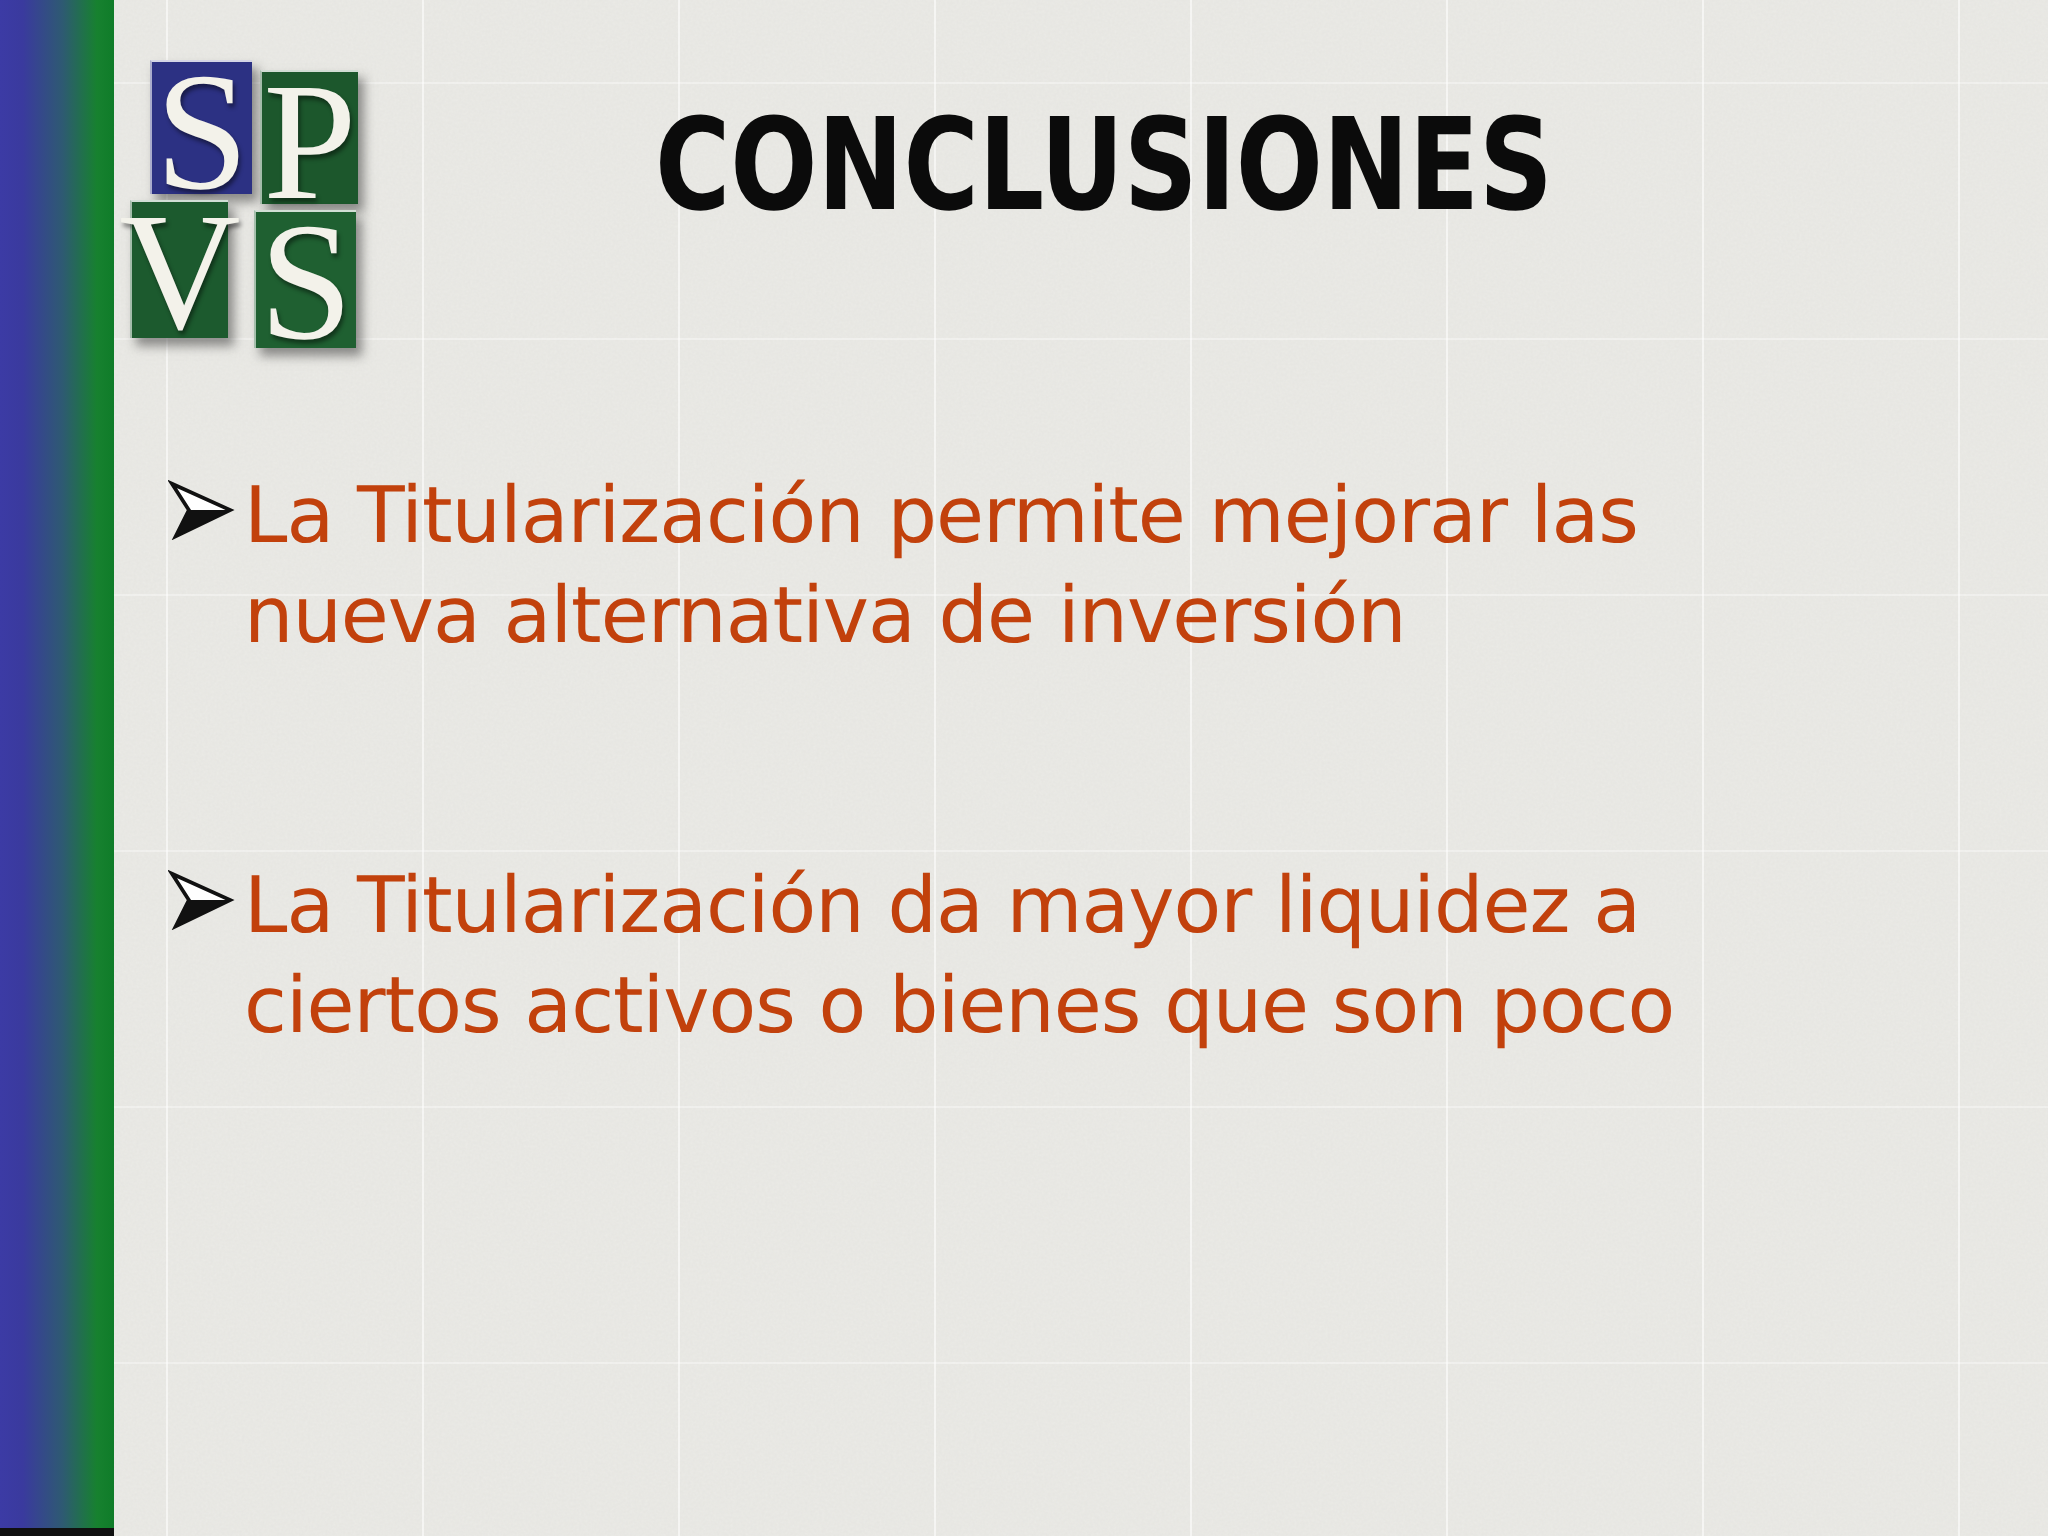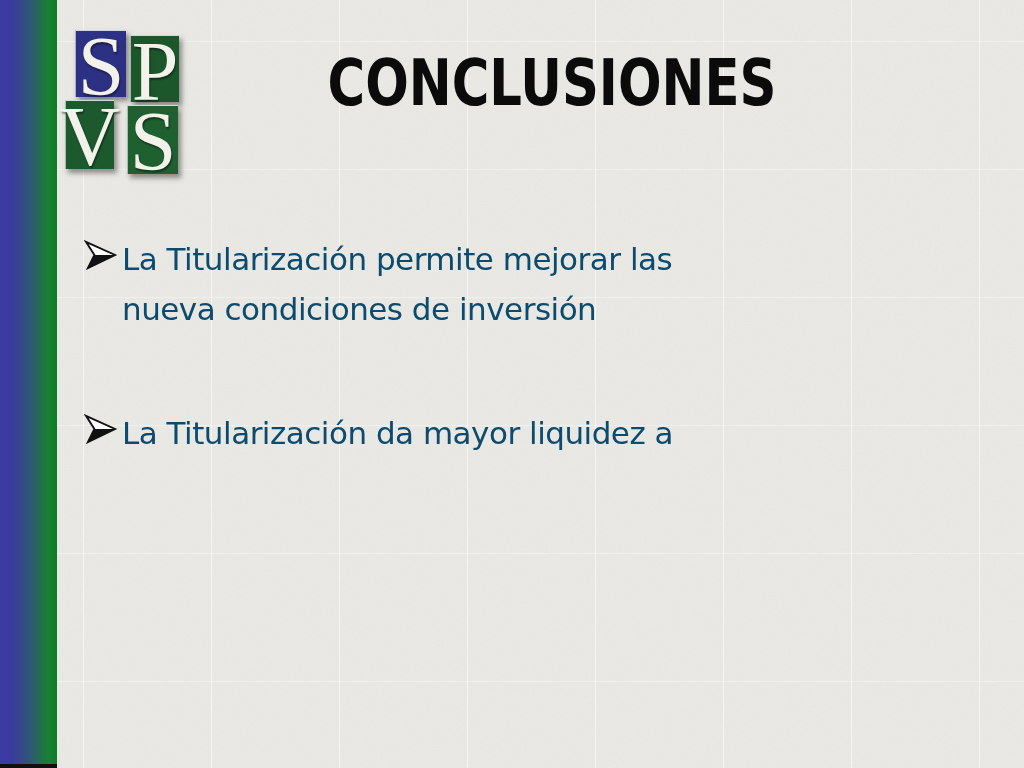--- a/index.html
+++ b/index.html
@@ -53,26 +53,26 @@
   .title {
     position: absolute; left: 80px; right: 0; top: 48px; z-index: 3;
     text-align: center;
     font-size: 54px; font-weight: bold; color: #0b0b0b;
     letter-spacing: 0px; line-height: 60px;
     transform: scaleY(1.18) scaleX(0.95); transform-origin: 50% 0;
   }
   
   .content { position: absolute; left: 84px; top: 234px; right: 16px; z-index: 3; }
   .bullet-item { display: flex; align-items: flex-start; }
-  .bullet-item + .bullet-item { margin-top: 74px; }
+  .bullet-item + .bullet-item { margin-top: 95px; }
   .bullet-marker { flex: 0 0 38px; padding-top: 6px; }
   .bullet-lines { flex: 1 1 auto; }
   .bullet-line {
-    font-size: 31px; line-height: 50px; letter-spacing: -0.5px;
-    color: #0c4a6e; white-space: nowrap;
+    font-size: 39px; line-height: 50px; letter-spacing: -0.5px;
+    color: #c2410c; white-space: nowrap;
   }
 </style>
 </head>
 <body>
 
 <div class="slide">
 
   <svg class="texture-svg" width="1024" height="768" aria-hidden="true">
     <filter id="grainLight">
       <feTurbulence type="fractalNoise" baseFrequency="0.9" numOctaves="2" seed="7"></feTurbulence>
@@ -112,30 +112,31 @@
 
     <div class="bullet-item">
       <div class="bullet-marker">
         <svg width="34" height="30" viewBox="0 0 36 32" aria-hidden="true">
           <path d="M2 2 L33 16 L4 30 L11 16 Z" fill="#ffffff" stroke="#111111" stroke-width="2" stroke-linejoin="miter"></path>
           <path d="M33 16 L4 30 L11 16 Z" fill="#111111"></path>
         </svg>
       </div>
       <div class="bullet-lines">
         <div class="bullet-line">La Titularización permite mejorar las</div>
-        <div class="bullet-line">nueva condiciones de inversión</div>
+        <div class="bullet-line">nueva alternativa de inversión</div>
       </div>
     </div>
 
     <div class="bullet-item">
       <div class="bullet-marker">
         <svg width="34" height="30" viewBox="0 0 36 32" aria-hidden="true">
           <path d="M2 2 L33 16 L4 30 L11 16 Z" fill="#ffffff" stroke="#111111" stroke-width="2" stroke-linejoin="miter"></path>
           <path d="M33 16 L4 30 L11 16 Z" fill="#111111"></path>
         </svg>
       </div>
       <div class="bullet-lines">
         <div class="bullet-line">La Titularización da mayor liquidez a</div>
+        <div class="bullet-line">ciertos activos o bienes que son poco</div>
       </div>
     </div>
 
   </div>
 </div>
 
 </body></html>

